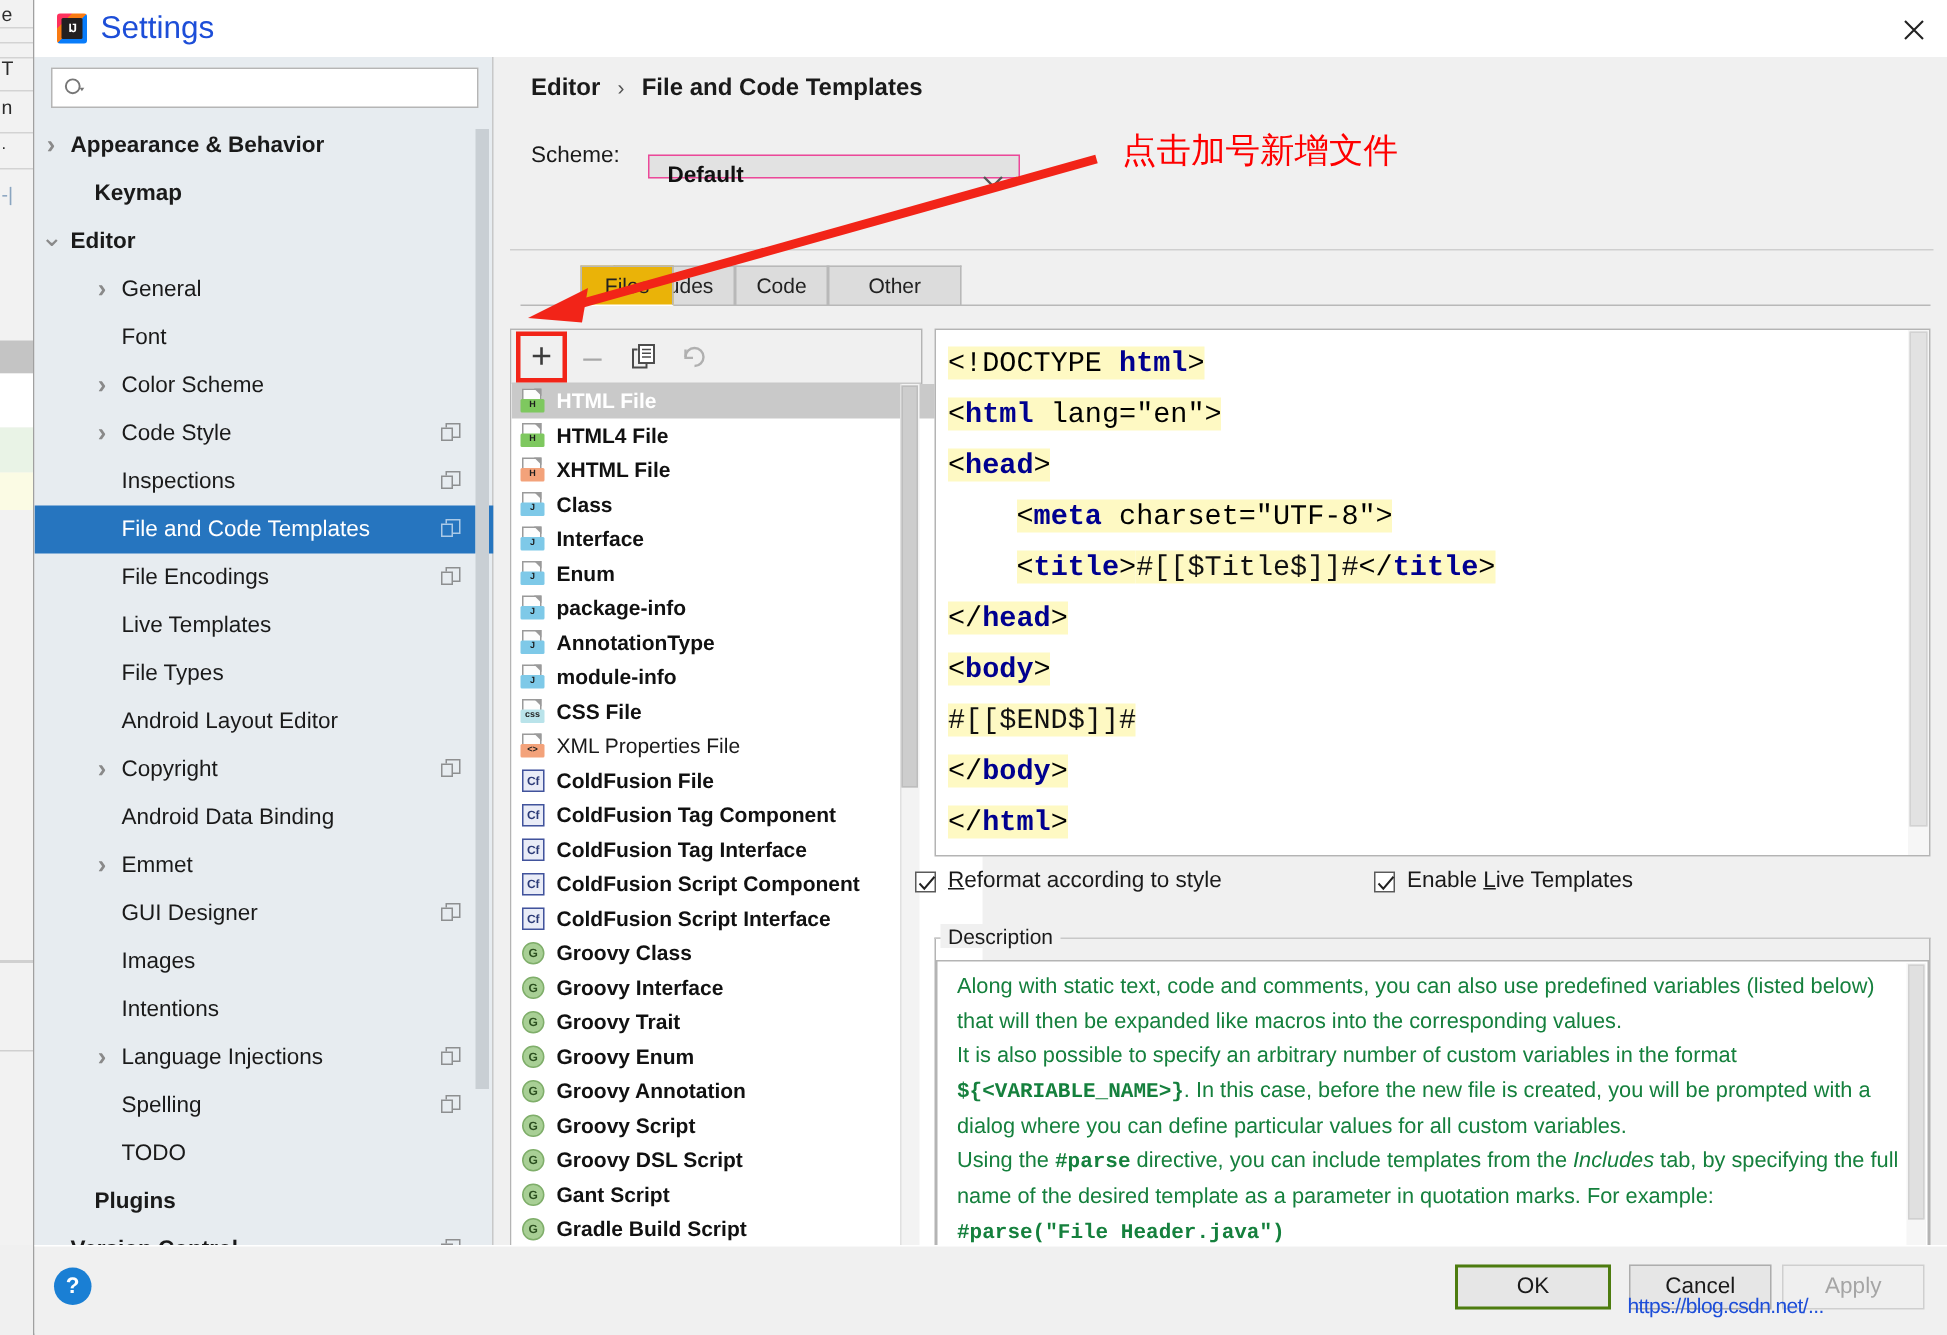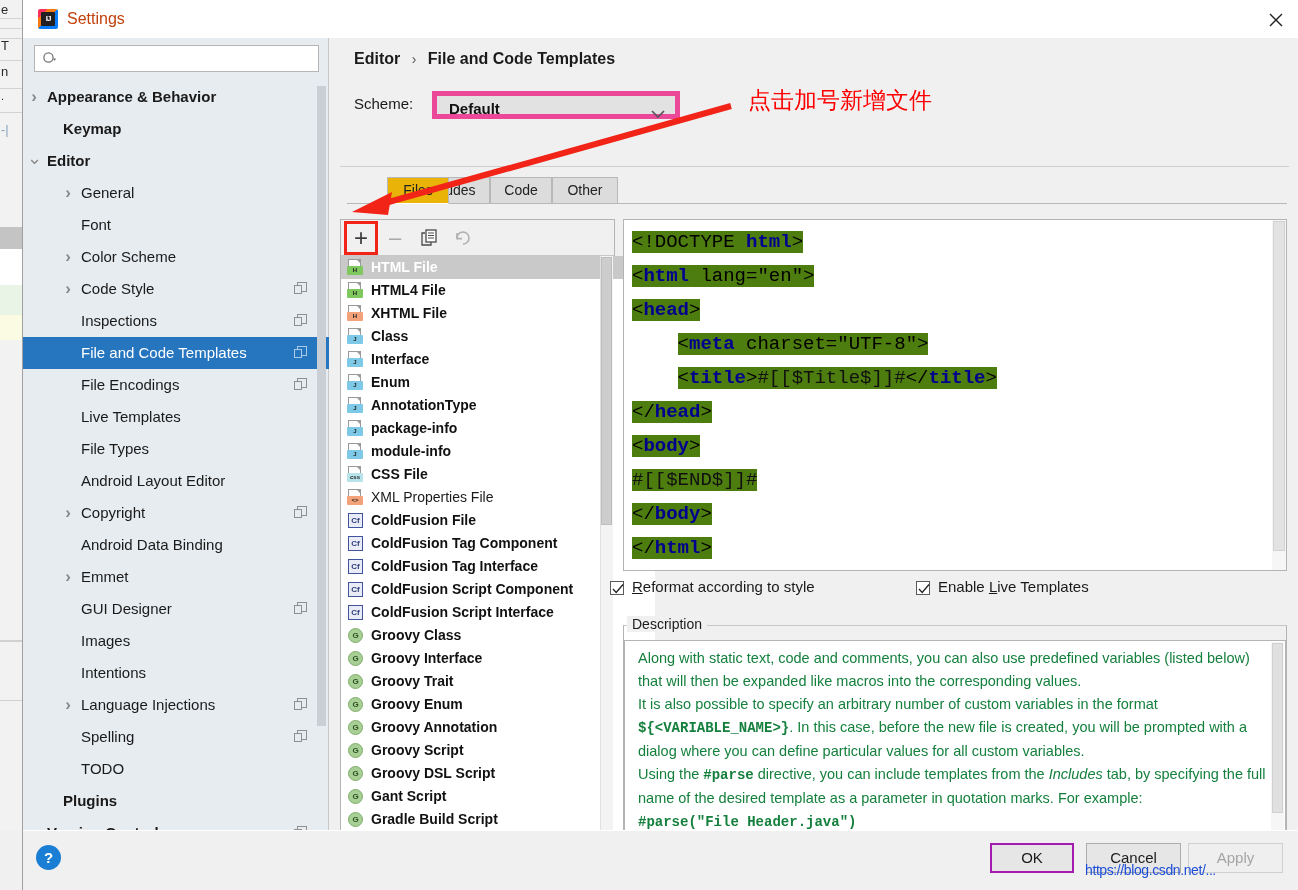--- a/index.html
+++ b/index.html
@@ -45,21 +45,21 @@
     overflow: hidden;
   }
   #app-icon .inner {
     position: absolute; left: 3px; top: 3px; width: 14px; height: 14px;
     background: #231f20; border-radius: 1px;
     color: #fff; font-size: 8px; font-weight: bold;
     text-align: center; line-height: 14px; letter-spacing: -1px;
   }
   #title-text {
     position: absolute; left: 44px; top: 8px;
-    font-size: 16px; color: #c2410c; line-height: 22px;
+    font-size: 21px; color: #1d4ed8; line-height: 22px;
   }
   #close-btn {
     position: absolute; right: 0px; top: 0px; width: 46px; height: 38px;
     cursor: pointer;
   }
   #close-btn svg { position: absolute; left: 16px; top: 13px; }
 
   
   #nav-panel {
     position: absolute; left: 0; top: 38px; width: 306px; height: 792px;
@@ -124,22 +124,22 @@
   }
   #breadcrumb {
     position: absolute; left: 24px; top: 12px;
     font-size: 16px; font-weight: bold; color: #1a1a1a;
   }
   #breadcrumb .sep { font-weight: normal; color: #555; margin: 0 7px; font-size: 14px; }
 
   #scheme-row { position: absolute; left: 24px; top: 53px; }
   #scheme-label { position: absolute; left: 0; top: 4px; font-size: 15px; color: #1a1a1a; }
   #scheme-select {
-    position: absolute; left: 78px; top: 0; width: 248px; height: 28px;
-    background: #e2e2e2; border: 5px solid #ec4899;
+    position: absolute; left: 78px; top: 12px; width: 248px; height: 16px;
+    background: #e2e2e2; border: 1px solid #ec4899;
   }
   #scheme-value {
     position: absolute; left: 12px; top: 4px; font-size: 15px; font-weight: bold; color: #111;
   }
   #scheme-arrow { position: absolute; right: 10px; top: 9px; }
 
   #sep-line {
     position: absolute; left: 10px; top: 128px; width: 949px; height: 1px; background: #cfcfcf;
   }
 
@@ -232,21 +232,21 @@
   
   #editor-panel {
     position: absolute; left: 293px; top: 181px; width: 664px; height: 352px;
     border: 1px solid #b4b4b4; background: #fff; overflow: hidden;
   }
   #code {
     position: absolute; left: 8px; top: 5px; right: 16px;
     font-family: "Liberation Mono", monospace;
     font-size: 19px; line-height: 34px; white-space: pre;
   }
-  .tk { background: #4d7c0f; }
+  .tk { background: #fef9c3; }
   .tk-blue { color: #00008f; font-weight: bold; }
   .tk-dk { color: #000000; }
   .tk-plain { color: #111; }
   #editor-sb-track {
     position: absolute; right: 0px; top: 0; width: 14px; height: 350px; background: #f6f6f6;
   }
   #editor-sb-thumb {
     position: absolute; right: 1px; top: 1px; width: 12px; height: 330px;
     background: #e2e2e2; border: 1px solid #d2d2d2;
   }
@@ -303,21 +303,21 @@
     border-radius: 50%; background: #1a7fd4;
     color: #fff; font-size: 15px; font-weight: bold;
     text-align: center; line-height: 25px; cursor: pointer;
   }
   .dlg-btn {
     position: absolute; top: 12px; height: 30px;
     border: 1px solid #adadad; background: #e6e6e6;
     font-size: 15px; color: #1a1a1a; text-align: center; line-height: 28px;
     cursor: pointer;
   }
-  #btn-ok { right: 225px; width: 84px; border: 2px solid #a21caf; line-height: 26px; }
+  #btn-ok { right: 225px; width: 104px; border: 2px solid #4d7c0f; line-height: 26px; }
   #btn-cancel { right: 118px; width: 95px; }
   #btn-apply { right: 16px; width: 95px; color: #a5a5a5; background: #efefef; border-color: #cfcfcf; }
 
   
   #anno-text {
     position: absolute; left: 748px; top: 85px; z-index: 40;
     font-size: 23px; color: #fe0000; white-space: nowrap;
     font-family: "DejaVu Sans", sans-serif;
   }
   #anno-arrow { position: absolute; left: 0; top: 0; z-index: 35; pointer-events: none; }
@@ -519,21 +519,21 @@
         </span>
       </div>
     </div>
 
     <div id="sep-line"></div>
 
     <div id="tabs">
         <div class="tab active" style="left: 0px; width: 62px;">Files</div>
         <div class="tab" style="left: 62px; width: 81px;">Includes</div>
         <div class="tab" style="left: 143px; width: 62px;">Code</div>
-        <div class="tab" style="left: 205px; width: 66px;">Other</div>
+        <div class="tab" style="left: 205px; width: 89px;">Other</div>
       </div>
     <div id="tabs-underline"></div>
 
     <div id="list-panel">
       <div id="list-toolbar">
         <div id="tb-add" class="tb-btn">+</div>
         <div id="tb-add-box"></div>
         <div id="tb-remove" class="tb-btn">–</div>
         <div id="tb-copy" class="tb-btn">
           <svg width="17" height="18" viewBox="0 0 17 18" style="margin-top:4px">
@@ -579,26 +579,26 @@
             </span><span class="rlabel">Interface</span></div>
           <div class="list-row"><span class="ficon">
               <span class="page"></span>
               <span class="corner"></span>
               <span class="tag" style="background:#7ec9e8">J</span>
             </span><span class="rlabel">Enum</span></div>
           <div class="list-row"><span class="ficon">
               <span class="page"></span>
               <span class="corner"></span>
               <span class="tag" style="background:#7ec9e8">J</span>
+            </span><span class="rlabel">package-info</span></div>
+          <div class="list-row"><span class="ficon">
+              <span class="page"></span>
+              <span class="corner"></span>
+              <span class="tag" style="background:#7ec9e8">J</span>
             </span><span class="rlabel">AnnotationType</span></div>
-          <div class="list-row"><span class="ficon">
-              <span class="page"></span>
-              <span class="corner"></span>
-              <span class="tag" style="background:#7ec9e8">J</span>
-            </span><span class="rlabel">package-info</span></div>
           <div class="list-row"><span class="ficon">
               <span class="page"></span>
               <span class="corner"></span>
               <span class="tag" style="background:#7ec9e8">J</span>
             </span><span class="rlabel">module-info</span></div>
           <div class="list-row"><span class="ficon">
               <span class="page"></span>
               <span class="corner"></span>
               <span class="tag" style="background:#b9e3ea">css</span>
             </span><span class="rlabel">CSS File</span></div>

